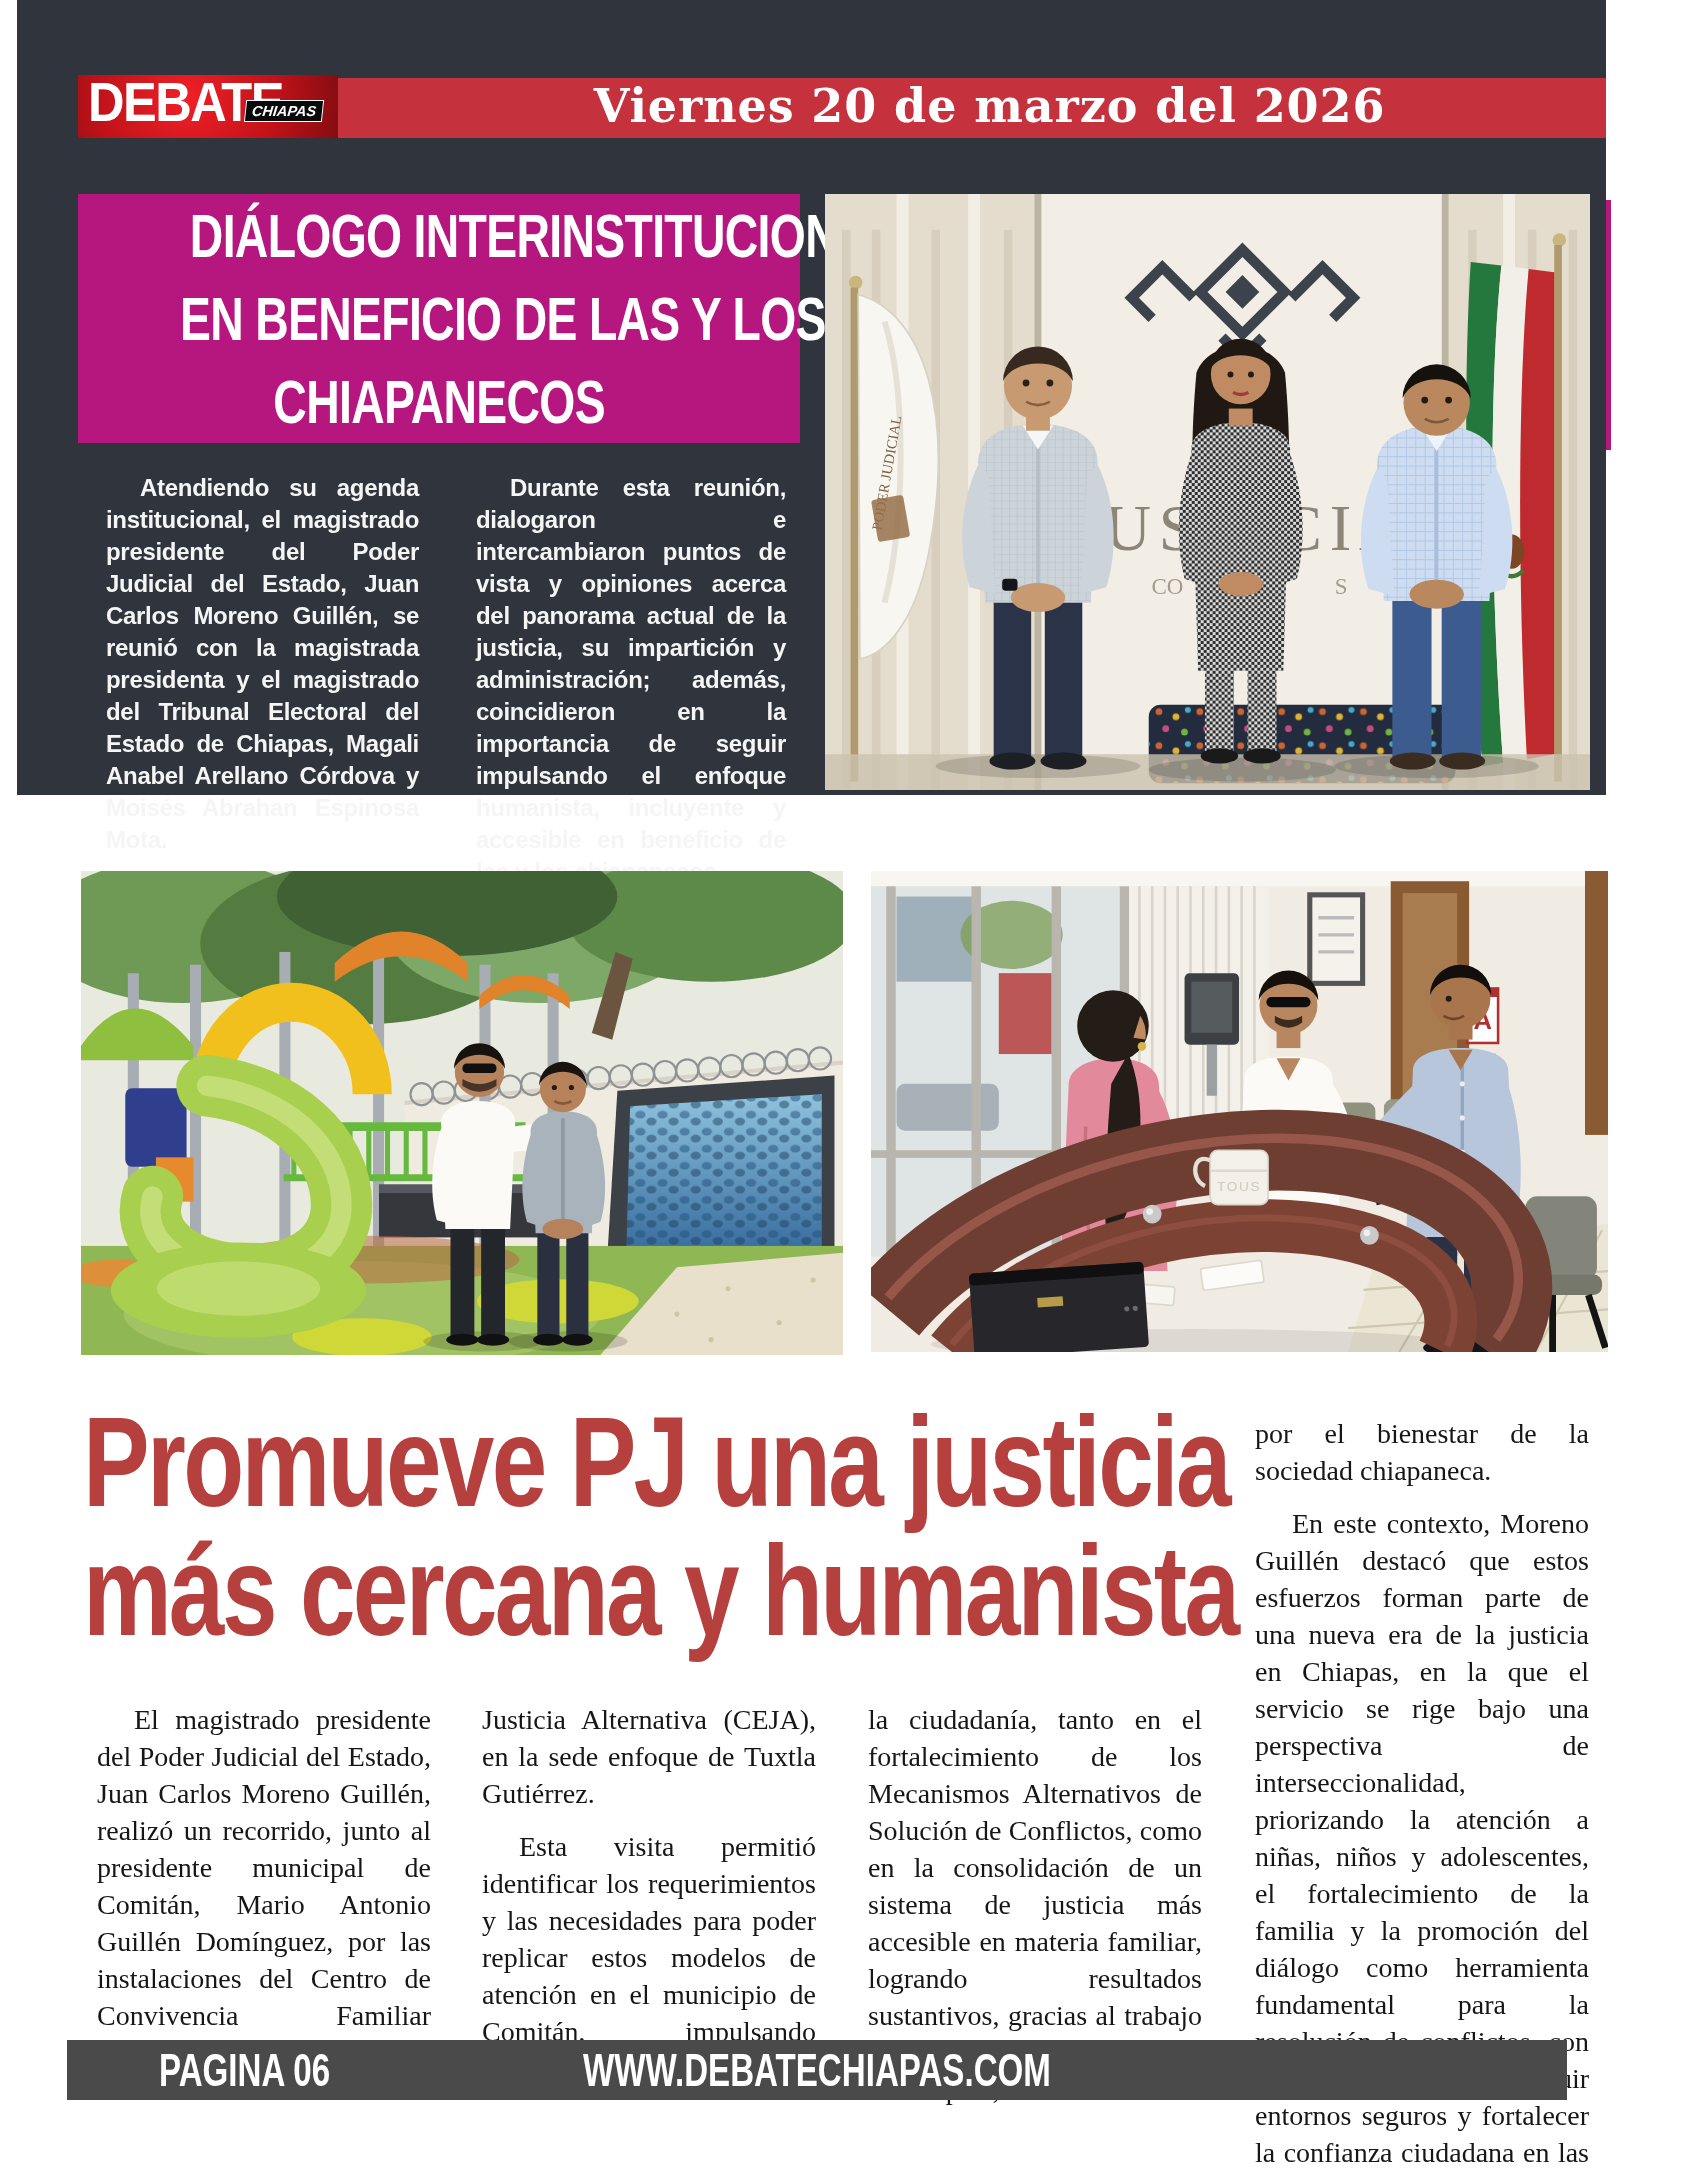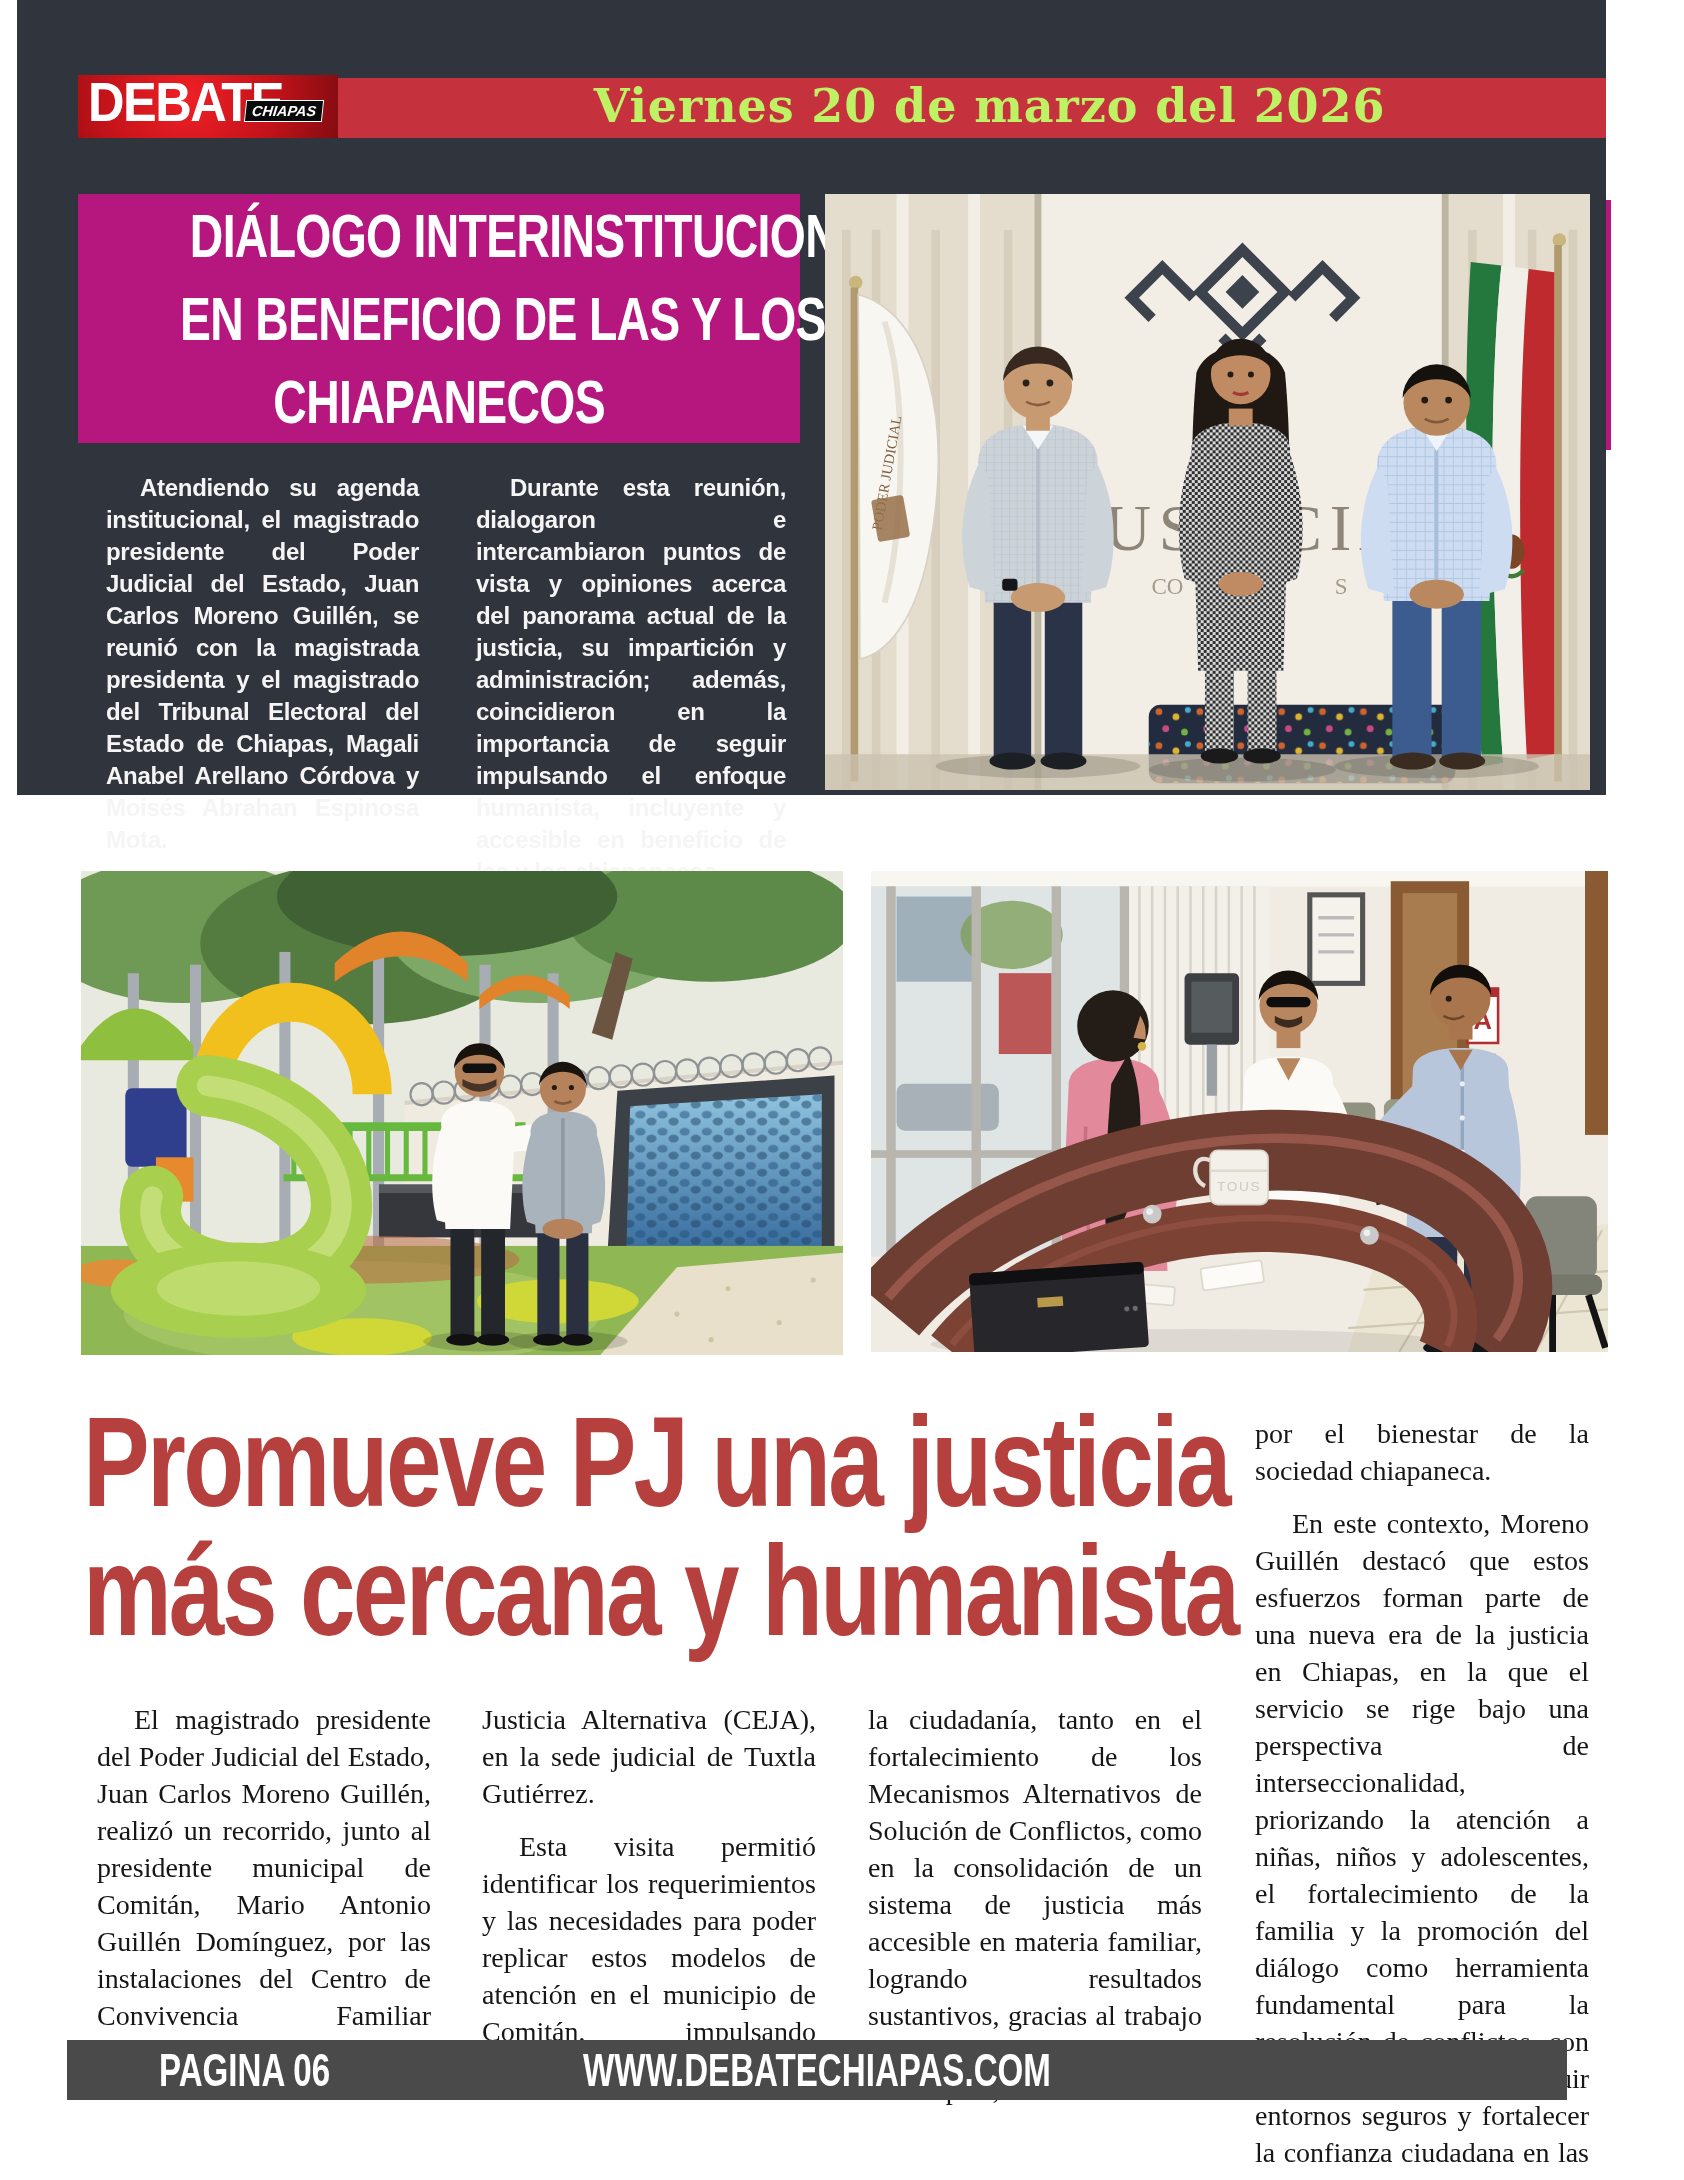--- a/index.html
+++ b/index.html
@@ -7,21 +7,21 @@
         font-family:"Liberation Sans",sans-serif;}
 
   
   .masthead{position:absolute;left:17px;top:0;width:1589px;height:795px;
             background:var(--dark_bg,#30343d);}
 
   .date-banner{position:absolute;left:61px;top:78px;width:1528px;height:60px;
                background:var(--banner_red,#c5313d);}
   .date-text{position:absolute;left:460px;top:0.9px;width:903px;text-align:center;
              font-family:"DejaVu Serif",serif;font-weight:bold;font-size:46px;
-             color:#bef264;letter-spacing:0.9px;}
+             color:#ffffff;letter-spacing:0.9px;}
 
   .logo{position:absolute;left:61px;top:75px;width:260px;height:63px;
         background:radial-gradient(circle at 42% 38%, #ef2026 0%, var(--logo_red,#c01219) 58%, #6e0a0e 115%);
         z-index:3;}
   .logo-title{position:absolute;left:10.2px;top:-5.1px;font-size:55px;font-weight:900;color:#fff;
               letter-spacing:-1.7px;transform:scaleX(.92);transform-origin:left center;white-space:nowrap;}
   .logo-sub{position:absolute;left:167px;top:25px;background:#0a0a0a;border:1.7px solid #fff;
             color:#fff;font-size:14.5px;font-weight:900;font-style:italic;line-height:1;
             padding:3.4px 6px 2.6px 6px;transform:skewX(-6deg);letter-spacing:0;}
 
@@ -542,21 +542,21 @@
 
   <div class="article-headline">
     <span class="line">Promueve PJ una justicia</span><br>
     <span class="line">más cercana y humanista</span>
   </div>
 
   <div class="bodycol bc1">
     <p class="ind">El magistrado presidente del Poder Judicial del Estado, Juan Carlos Moreno Guillén, realizó un recorrido, junto al presidente municipal de Comitán, Mario Antonio Guillén Domínguez, por las instalaciones del Centro de Convivencia Familiar (Cecofam) y el Centro Estatal de</p>
   </div>
   <div class="bodycol bc2">
-    <p>Justicia Alternativa (CEJA), en la sede judicial de Tuxtla Gutiérrez.</p>
+    <p>Justicia Alternativa (CEJA), en la sede enfoque de Tuxtla Gutiérrez.</p>
     <p class="ind">Esta visita permitió identificar los requerimientos y las necesidades para poder replicar estos modelos de atención en el municipio de Comitán, impulsando mejoras en la atención a</p>
   </div>
   <div class="bodycol bc3">
     <p>la ciudadanía, tanto en el fortalecimiento de los Mecanismos Alternativos de Solución de Conflictos, como en la consolidación de un sistema de justicia más accesible en materia familiar, logrando resultados sustantivos, gracias al trabajo coordinado con los municipios,</p>
   </div>
   <div class="bodycol bc4">
     <p>por el bienestar de la sociedad chiapaneca.</p>
     <p class="ind">En este contexto, Moreno Guillén destacó que estos esfuerzos forman parte de una nueva era de la justicia en Chiapas, en la que el servicio se rige bajo una perspectiva de interseccionalidad, priorizando la atención a niñas, niños y adolescentes, el fortalecimiento de la familia y la promoción del diálogo como herramienta fundamental para la resolución de conflictos, con el objetivo de construir entornos seguros y fortalecer la confianza ciudadana en las instituciones.</p>
   </div>
 

